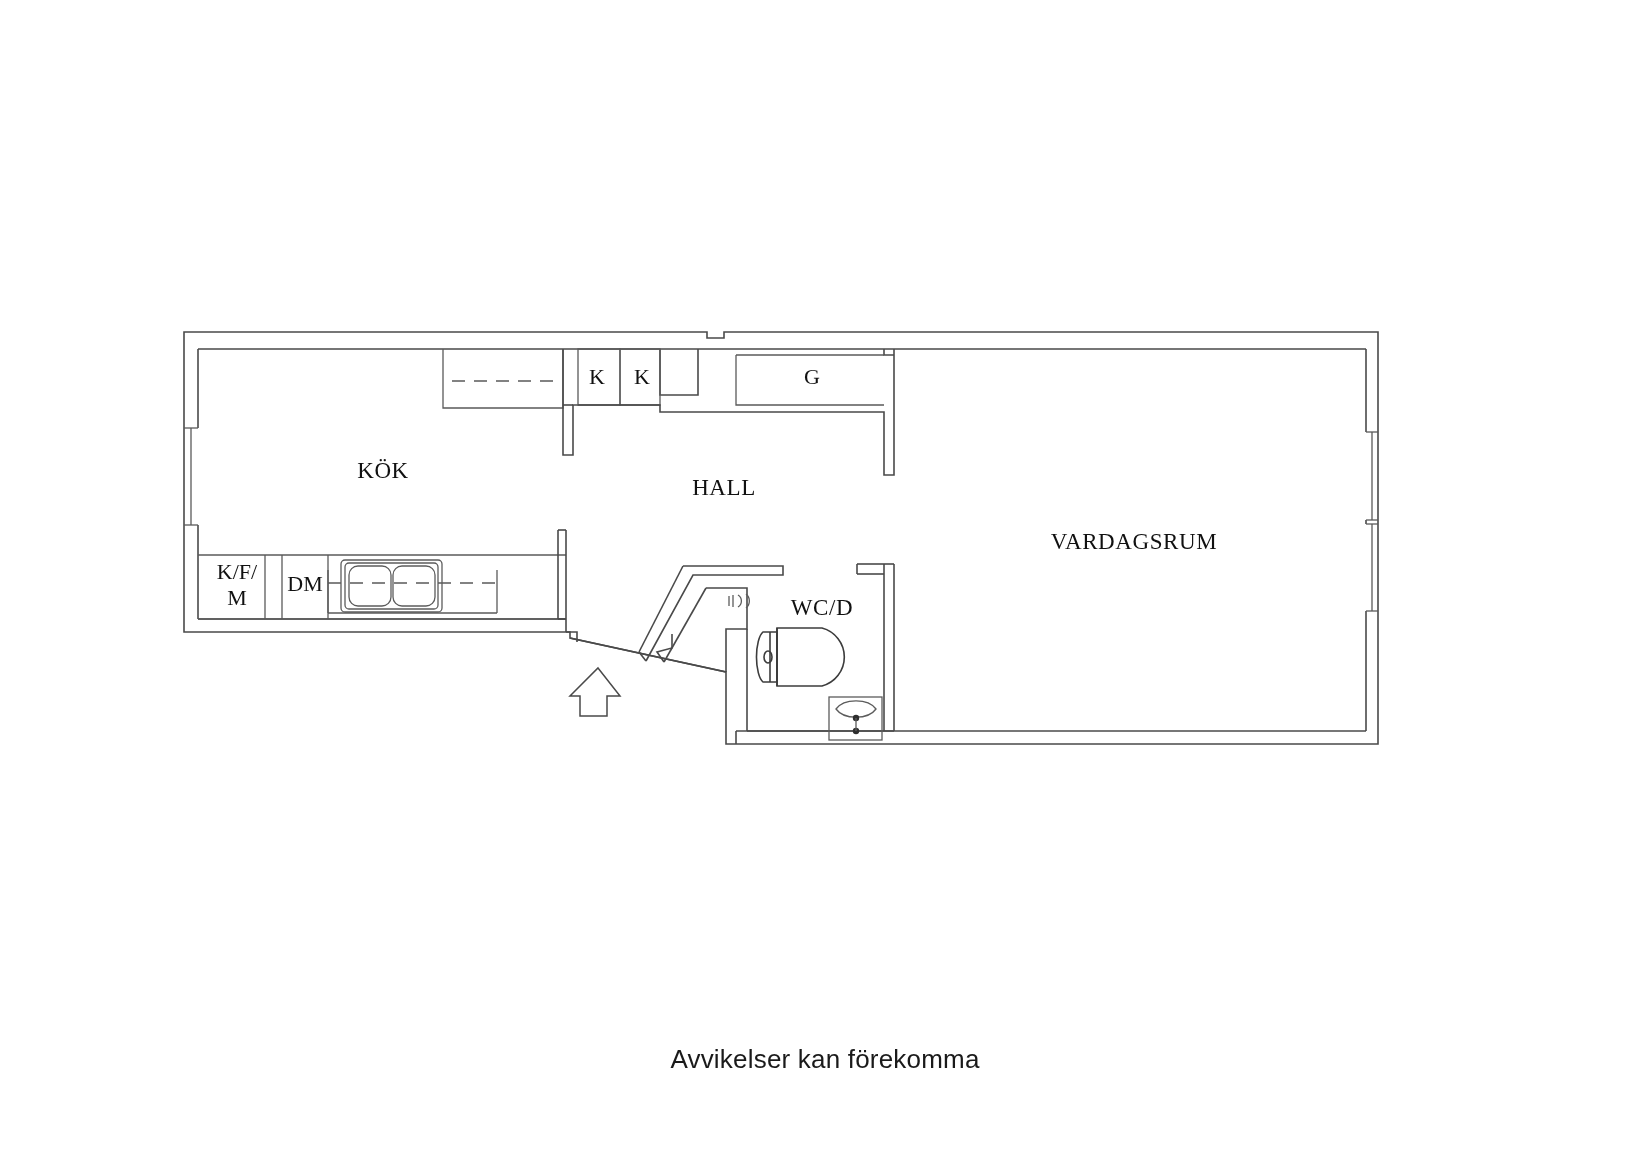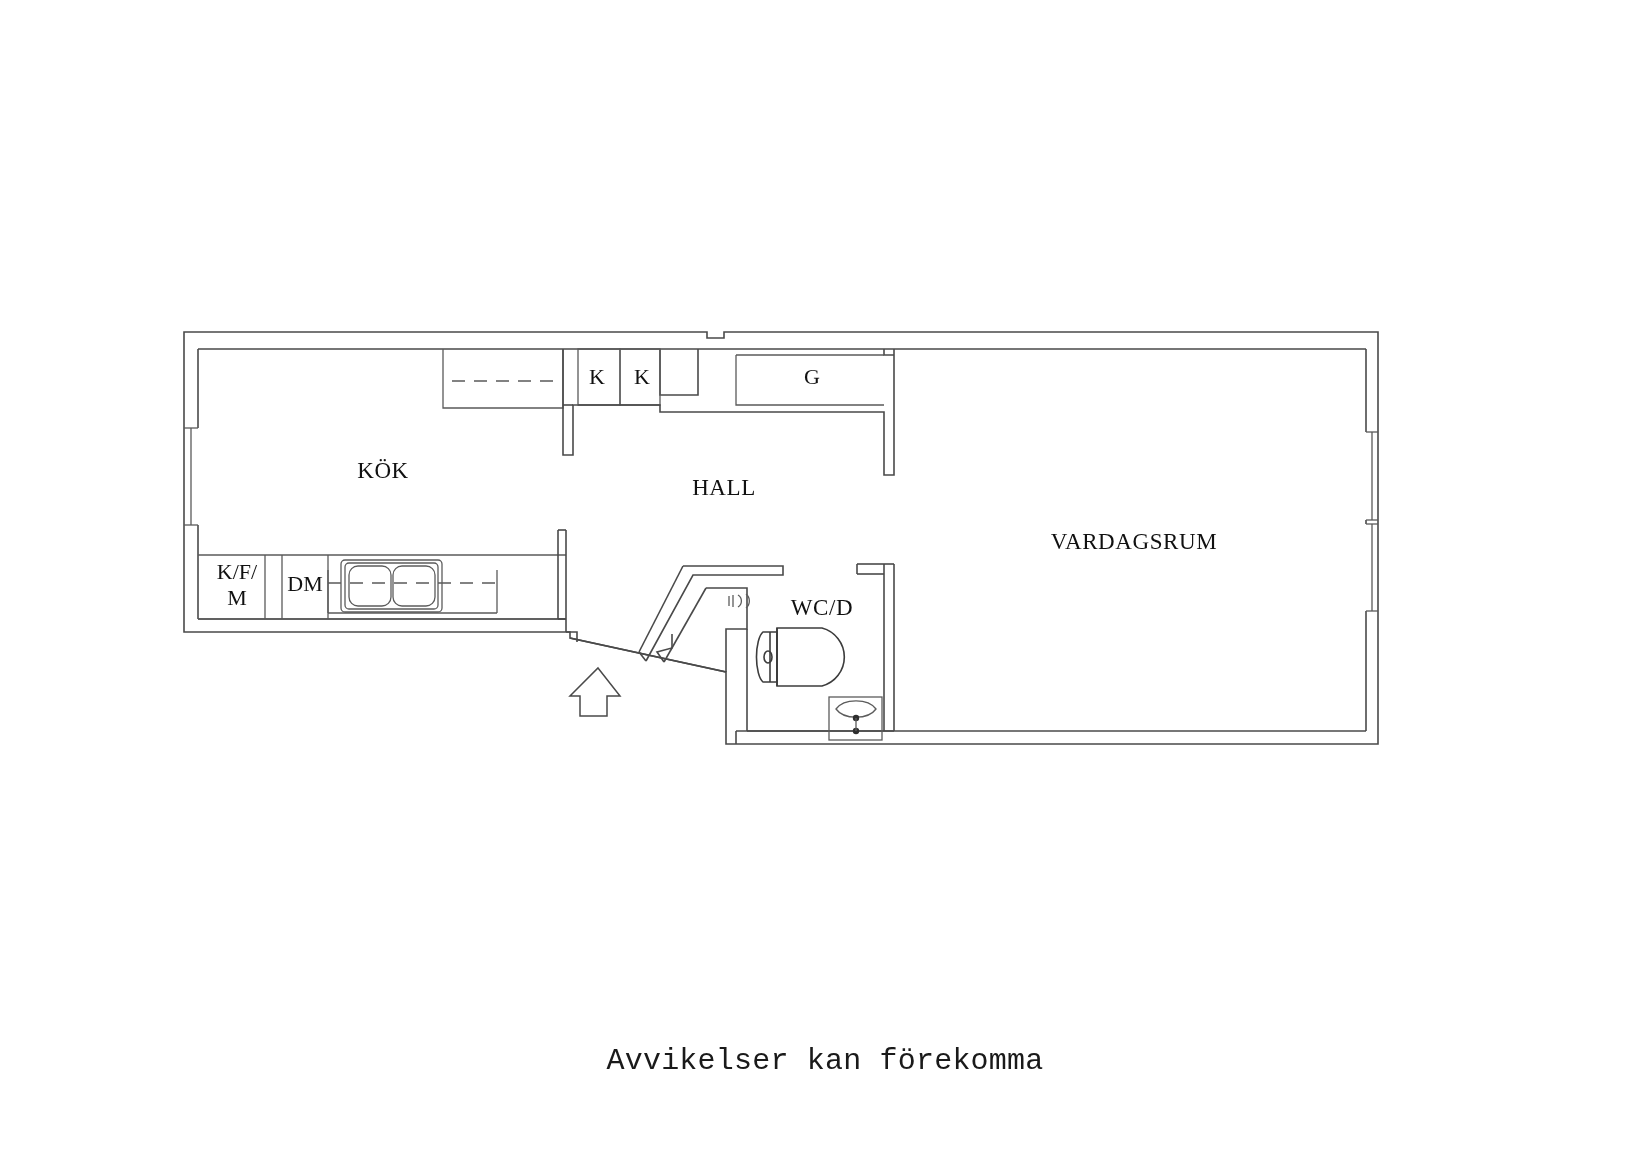--- a/index.html
+++ b/index.html
@@ -82,22 +82,22 @@
     font-size: 22px;
     text-anchor: middle;
     dominant-baseline: middle;
   }
   .caption {
     position: absolute;
     left: 0;
     top: 1044px;
     width: 1650px;
     text-align: center;
-    font-family: Liberation Mono, monospace;
-    font-size: 30px;
+    font-family: Liberation Sans, sans-serif;
+    font-size: 26px;
     color: #1a1a1a;
     letter-spacing: 0.2px;
   }
 </style>
 </head>
 <body>
 
 <div id="plan-root">
 
   <svg class="plan" viewBox="0 0 1650 1166">

